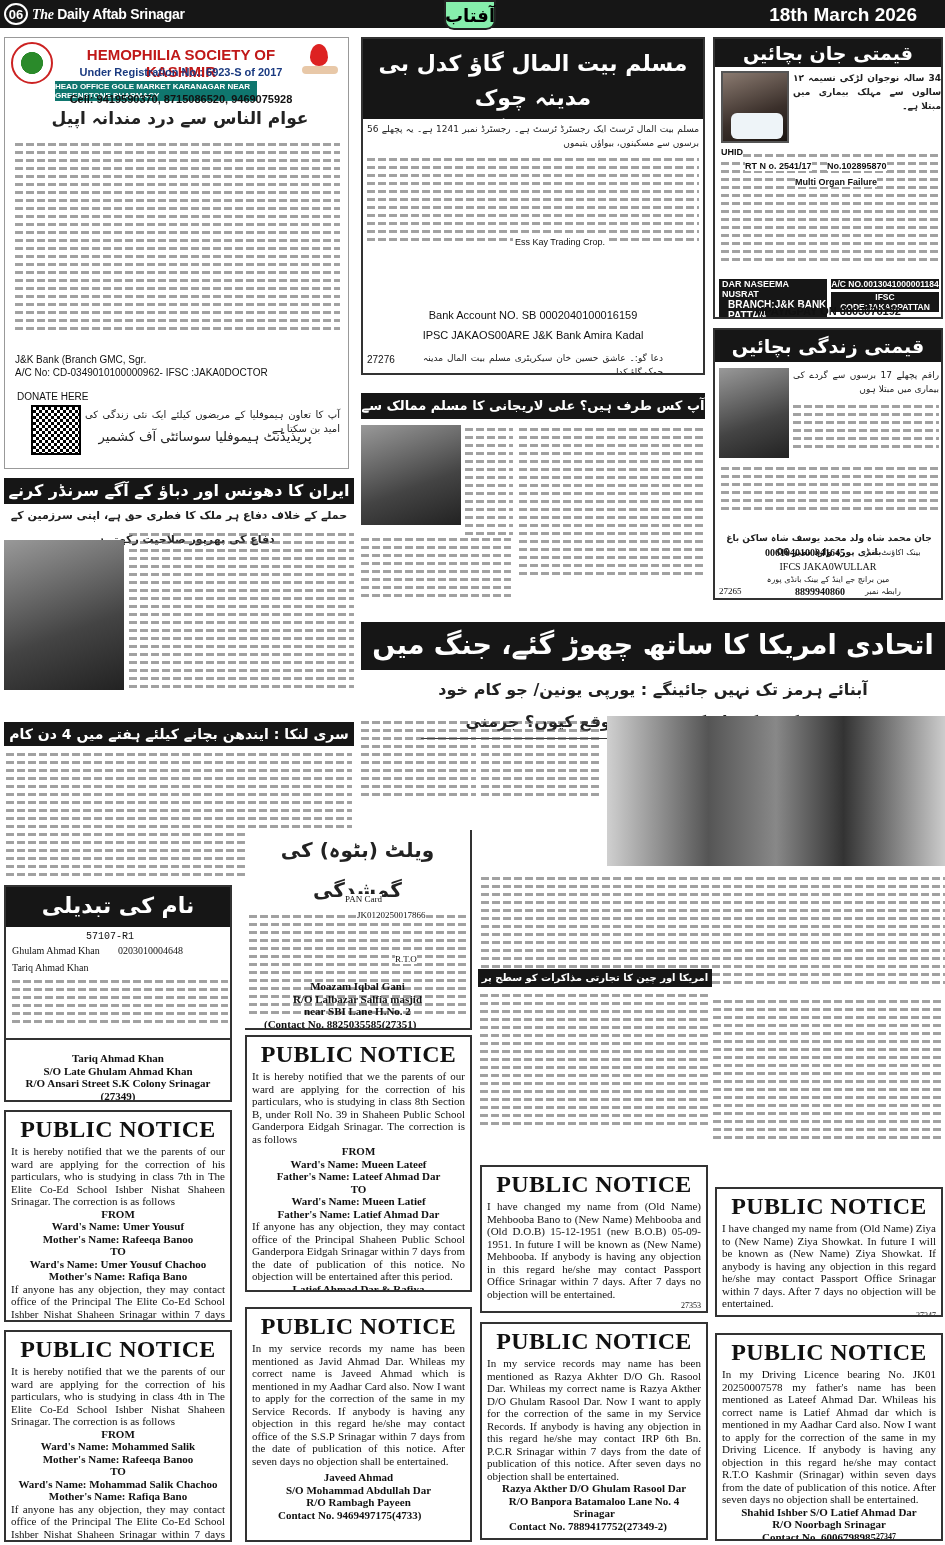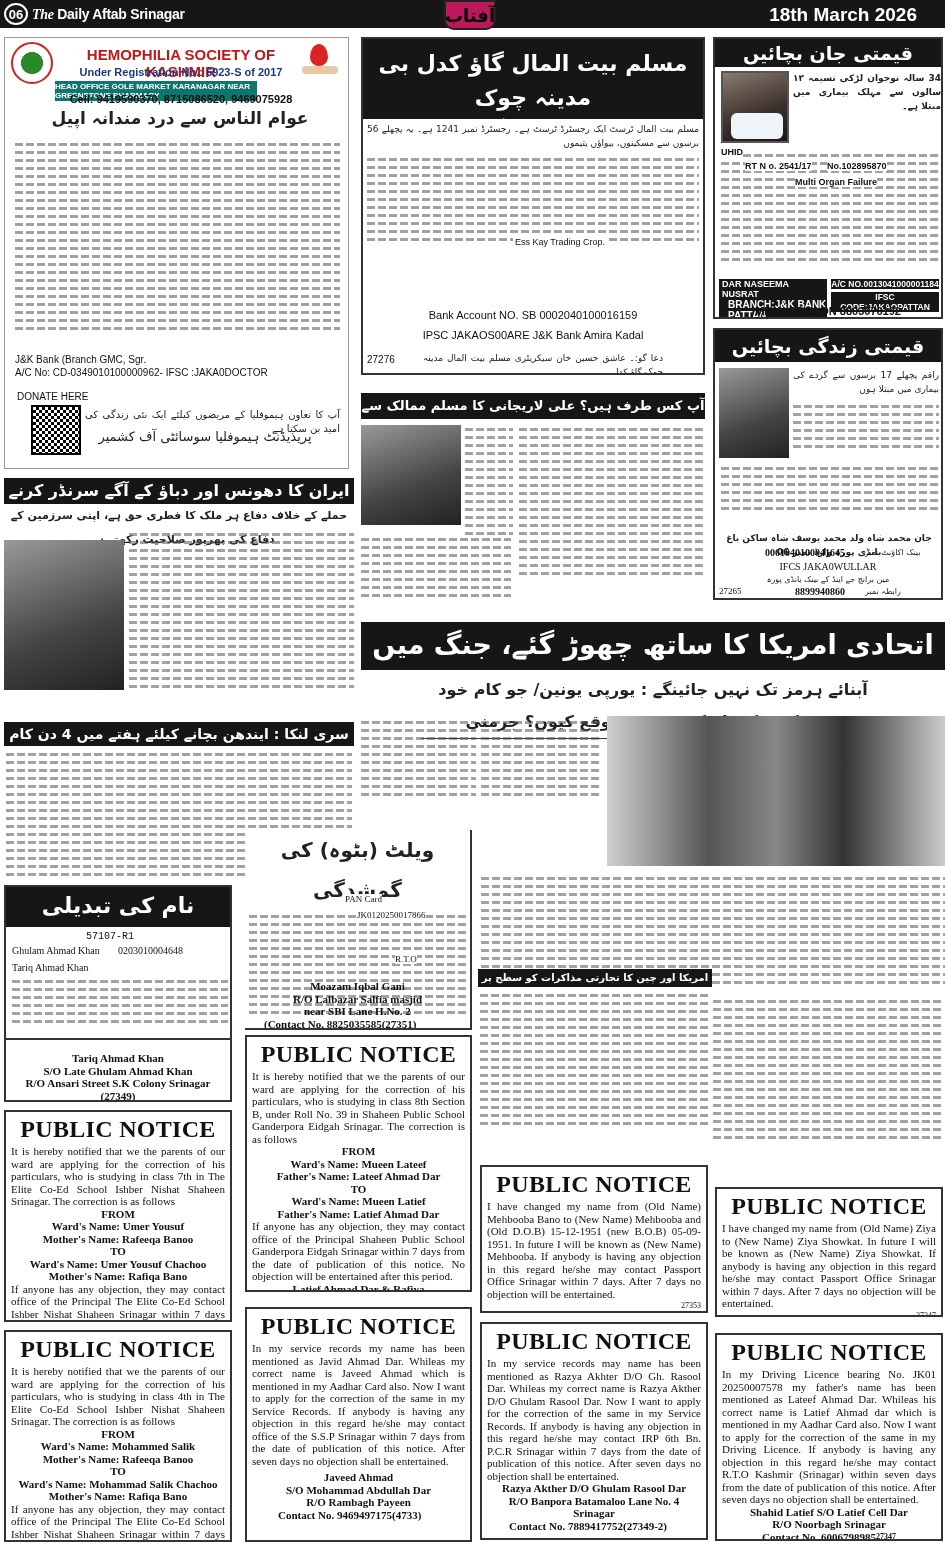--- a/index.html
+++ b/index.html
@@ -2,21 +2,21 @@
 <html><head>
 <meta charset="utf-8">
 <style>
 *{box-sizing:border-box;margin:0;padding:0}
 body{width:945px;height:1545px;background:#fff;font-family:"DejaVu Serif",serif;color:#111;position:relative;overflow:hidden}
 .abs{position:absolute}
 .topbar{left:0;top:0;width:945px;height:28px;background:#161616;color:#fff}
 .pgnum{left:4px;top:3px;width:24px;height:22px;border:2px solid #fff;border-radius:50%;font:bold 13px "Liberation Sans",sans-serif;display:flex;align-items:center;justify-content:center}
 .paper{left:32px;top:6px;font:bold 14px "Liberation Sans",sans-serif;letter-spacing:-.3px}
 .paper i{font-family:"Liberation Serif",serif}
-.logo{left:444px;top:0;width:52px;height:30px;background:#be185d;border:2px solid #222;border-radius:0 0 10px 10px;color:#000;font:bold 18px "DejaVu Sans",sans-serif;display:flex;align-items:center;justify-content:center}
+.logo{left:444px;top:0;width:52px;height:30px;background:#86efac;border:2px solid #222;border-radius:0 0 10px 10px;color:#000;font:bold 18px "DejaVu Sans",sans-serif;display:flex;align-items:center;justify-content:center}
 .date{right:28px;top:4px;font:bold 19px "Liberation Sans",sans-serif}
 .box{border:1px solid #333;background:#fff;overflow:hidden}
 .bk{background:#161616;color:#fff;text-align:center}
 .urdu{direction:rtl;font-family:"DejaVu Sans",sans-serif;font-size:9px;line-height:14px;color:#222;text-align:justify}
 .urdu-lines div{height:3px;background:repeating-linear-gradient(90deg,#555 0 8px,transparent 8px 11px);margin:5px 0;opacity:.55}
 .eng{font-family:"Liberation Sans",sans-serif}
 .pn{font-family:"Liberation Serif",serif;font-size:11px;line-height:12.5px;text-align:justify;padding:2px 5px}
 .pn h3{font:bold 24px "Liberation Serif",serif;text-align:center;margin:2px 0 2px;letter-spacing:.3px}
 .pn .c{text-align:center;font-weight:bold}
 .pn .row{display:flex;justify-content:flex-start;font-weight:bold}
@@ -480,19 +480,19 @@
 
 <div class="abs box pn" style="left:715px;top:1187px;width:228px;height:130px;border-width:2px">
   <h3>PUBLIC NOTICE</h3>
   <div>I have changed my  name from  (Old Name) Ziya to (New Name) Ziya Showkat. In future I will be known as (New Name) Ziya Showkat. If anybody is having any objection in this regard he/she may contact Passport Office Srinagar within  7 days. After 7 days no objection will be entertained.</div>
   <div style="text-align:right;font-size:8px">27347</div>
 </div>
 
 <div class="abs box pn" style="left:715px;top:1333px;width:228px;height:208px;border-width:2px">
   <h3>PUBLIC NOTICE</h3>
   <div>In my Driving Licence bearing No. JK01 20250007578 my father's name has been mentioned as Lateef Ahmad Dar. Whileas his correct name is Latief Ahmad dar which is mentioned in my Aadhar Card also. Now I want to apply for the correction of the same in my Driving Licence. If anybody is having any objection in this regard he/she may contact R.T.O Kashmir (Srinagar) within seven days from the date of publication of this notice. After seven days no objection shall be entertained.</div>
-  <div class="c">Shahid Latief  S/O Latief Cell Dar</div>
+  <div class="c">Shahid Ishber  S/O Latief Ahmad Dar</div>
   <div class="c">R/O Noorbagh Srinagar</div>
   <div class="row" style="padding-left:40px">
       <span>Contact No. 6006798985</span>
       <span style="font-size:8px">27347</span>
     </div>
 </div>
 
 </body></html>

